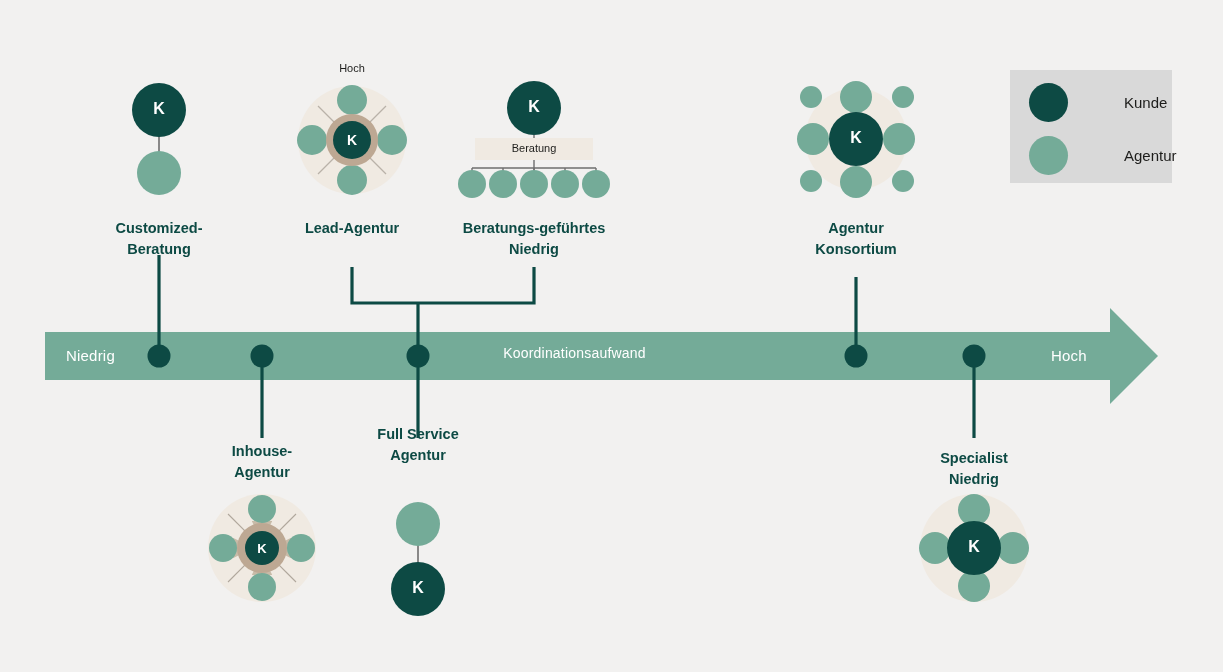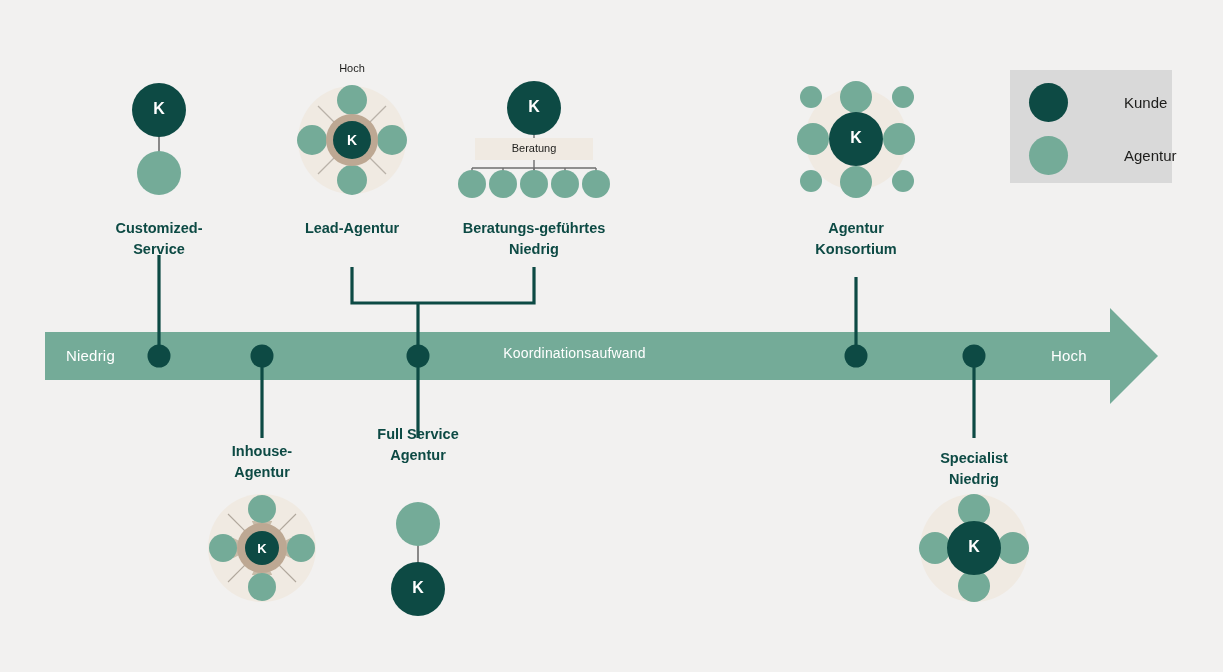--- a/index.html
+++ b/index.html
@@ -242,21 +242,21 @@
   <div class="k-glyph" style="left:509px; top:98px; width:50px; font-size:16px;">K</div>
   <div class="k-glyph" style="left:831px; top:129px; width:50px; font-size:16px;">K</div>
   <div class="k-glyph" style="left:237px; top:541px; width:50px; font-size:13px;">K</div>
   <div class="k-glyph" style="left:393px; top:579px; width:50px; font-size:16px;">K</div>
   <div class="k-glyph" style="left:949px; top:538px; width:50px; font-size:16px;">K</div>
 
   <div class="mini-label" style="left:302px; top:62px; width:100px;">Hoch</div>
   <div class="mini-label" style="left:484px; top:142px; width:100px;">Beratung</div>
 
   <div class="caption" style="left:59px; top:218px; width:200px;">Customized-
-Service</div>
+Beratung</div>
 
   <div class="caption" style="left:267px; top:218px; width:170px;">Lead-Agentur</div>
 
   <div class="caption" style="left:444px; top:218px; width:180px;">Beratungs-geführtes
 Niedrig</div>
 
   <div class="caption" style="left:766px; top:218px; width:180px;">Agentur
 Konsortium</div>
 
   <div class="caption" style="left:182px; top:441px; width:160px;">Inhouse-

